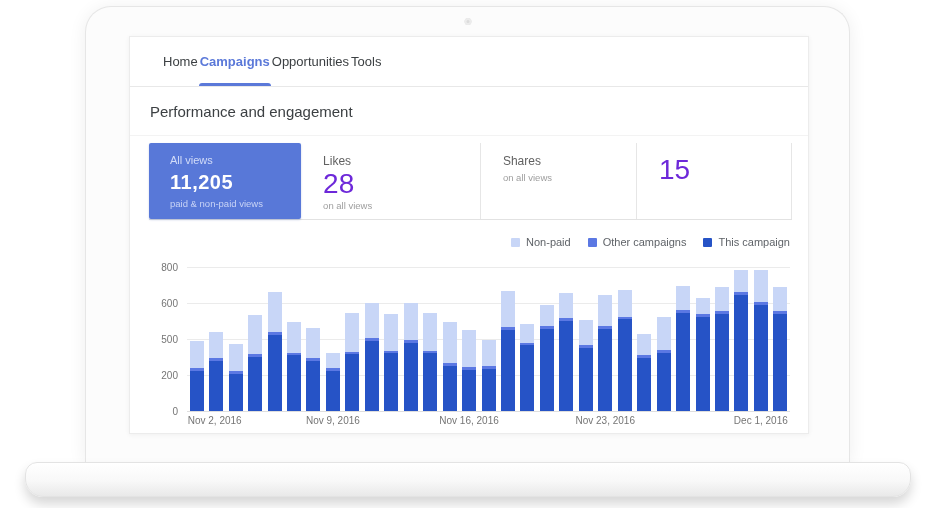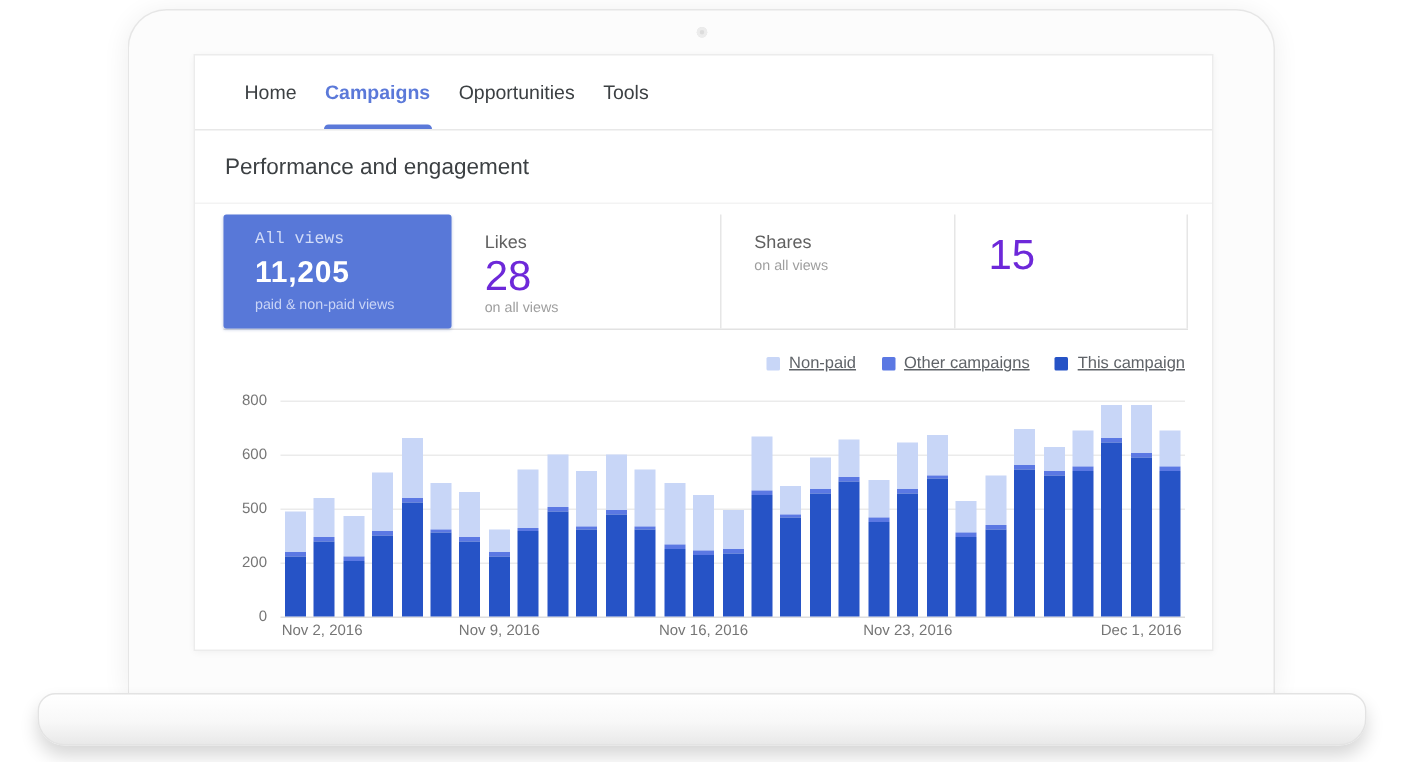--- a/index.html
+++ b/index.html
@@ -30,45 +30,45 @@
 
   
   .screen {
     position:absolute; left:43px; top:29px; width:680px; height:398px;
     background:#ffffff; border:1px solid #ececec;
     box-shadow:0 1px 5px rgba(0,0,0,0.05);
   }
 
   
   .top-nav { position:absolute; left:0; top:0; right:0; height:50px; border-bottom:1px solid #e8e8e8; }
-  .tabs { display:flex; height:100%; padding-left:32px; gap:17px; }
+  .tabs { display:flex; height:100%; padding-left:32px; }
   .tab { position:relative; display:flex; align-items:center; padding:0 1px; font-size:13px; color:#3c4043; cursor:pointer; }
   .tab.active { color:var(--accent); font-weight:bold; }
   .tab.active::after { content:""; position:absolute; left:0; right:0; bottom:0; height:3px; border-radius:3px 3px 0 0; background:var(--accent); }
 
   
   .page-title { position:absolute; left:20px; top:66px; font-size:15px; font-weight:400; color:#3c4043; }
   .header-divider { position:absolute; left:0; right:0; top:98px; height:1px; background:#f3f3f3; }
 
   
   .stats-row { position:absolute; left:19px; top:106px; width:643px; height:77px; display:flex; border-bottom:1px solid #e2e2e2; }
   .stat-card { position:relative; padding:11px 0 0 22px; cursor:pointer; }
   .stat-card .s-label { font-size:12px; color:#616161; }
   .stat-card .s-value { font-size:28px; color:#6d28d9; margin-top:4px; line-height:24px; }
   .stat-card .s-sub { font-size:9.5px; color:#9e9e9e; margin-top:4px; }
   .stat-card.active { background:var(--cardblue); border-radius:2px; padding-left:21px; box-shadow:0 1px 2px rgba(40,70,160,0.25); }
-  .stat-card.active .s-label { color:#d2dcf8; font-size:11px;font-family:Liberation Mono, monospace; }
+  .stat-card.active .s-label { color:#d2dcf8; font-size:11px; }
   .stat-card.active .s-value { color:#ffffff; font-size:20px; font-weight:bold; letter-spacing:0.5px; }
   .stat-card.active .s-sub { color:#c9d4f6; }
   .stat-card.sep { border-left:1px solid #e6e6e6; }
   .stat-card.last { border-right:1px solid #e6e6e6; }
 
   
   .legend { position:absolute; top:199px; left:57px; width:603px; display:flex; justify-content:flex-end; gap:17px; }
-  .legend-item { display:flex; align-items:center; gap:6px; font-size:11px; color:#5f6368; cursor:pointer;text-decoration:underline; }
+  .legend-item { display:flex; align-items:center; gap:6px; font-size:11px; color:#5f6368; cursor:pointer; }
   .swatch { width:9px; height:9px; border-radius:1px; }
 
   
   .y-axis-label { position:absolute; width:34px; left:14px; text-align:right; font-size:10px; color:#757575; }
   .plot { position:absolute; left:57px; top:230px; width:603px; height:144px; }
   .gridline { position:absolute; left:0; right:0; height:1px; background:#ebebeb; }
   .gridline.zero { background:#dedede; }
   .bars { position:absolute; left:0; top:0; width:100%; height:100%; display:flex; align-items:flex-end; }
   .bar-slot { flex:1; display:flex; justify-content:center; align-items:flex-end; height:100%; }
   .bar { width:14px; display:flex; flex-direction:column-reverse; cursor:pointer; }

